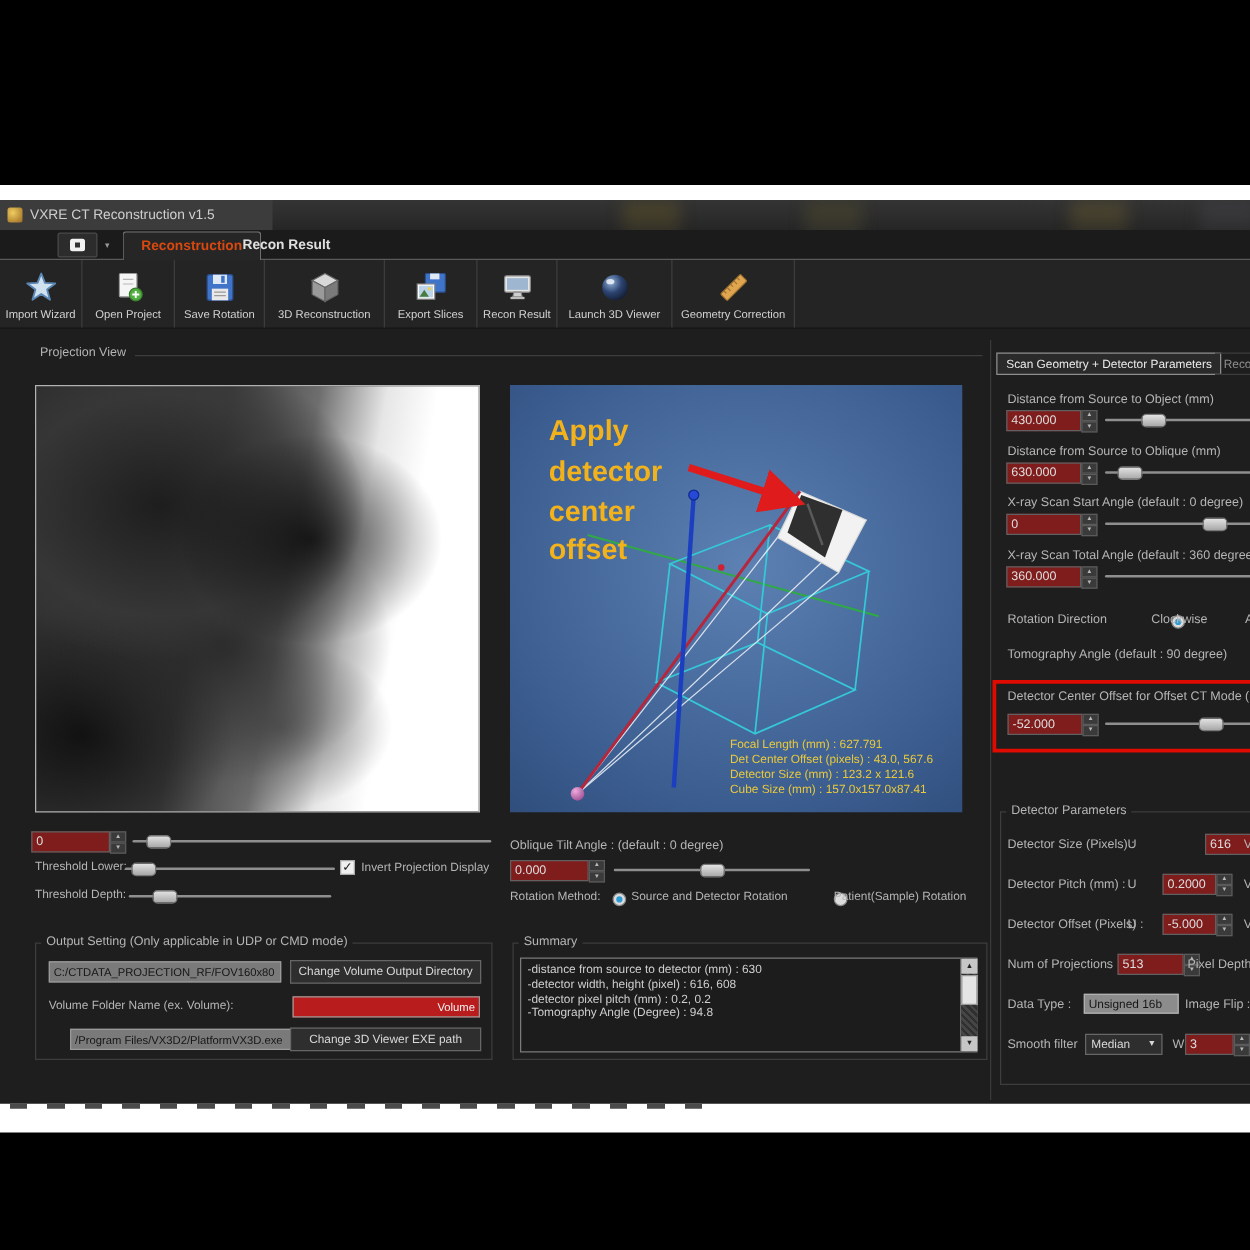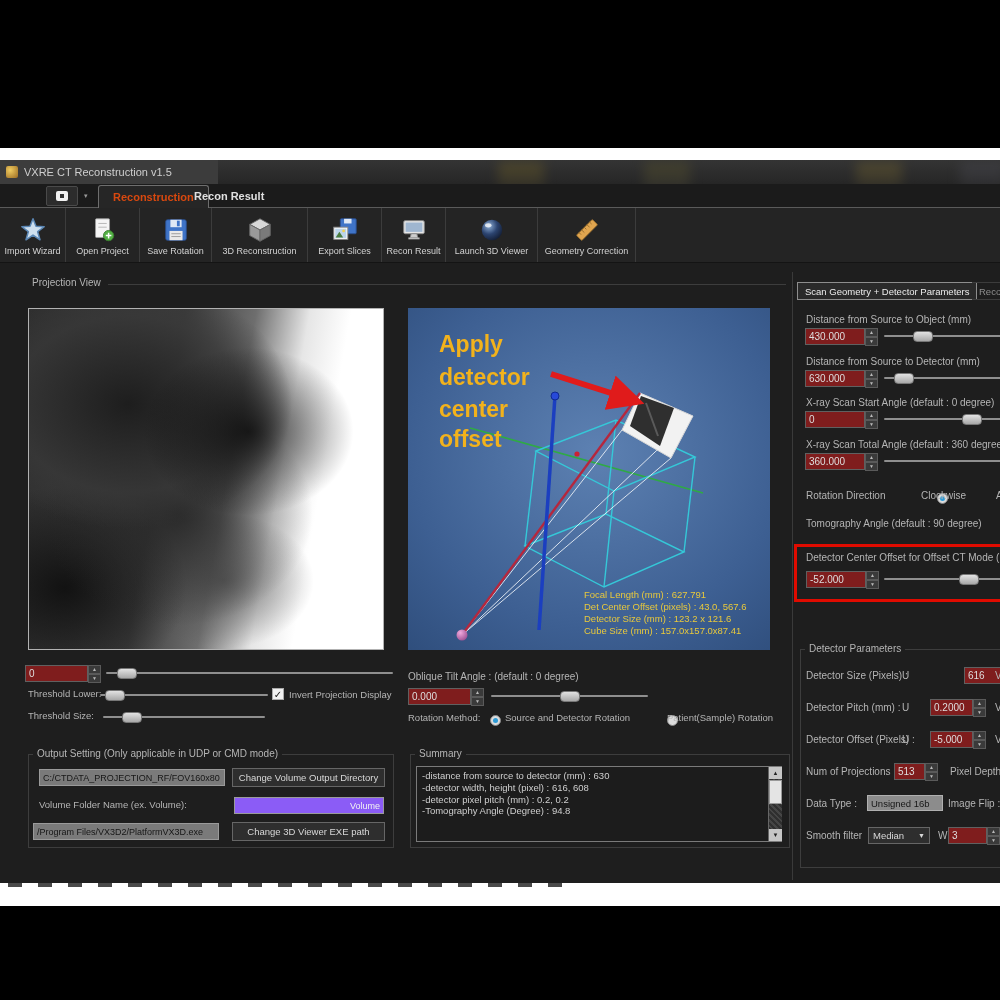--- a/index.html
+++ b/index.html
@@ -285,34 +285,34 @@
     </div>
 
     <span class="lbl lbl9 abs" style="left:28px;top:528px">Threshold Lower:</span>
     <div class="slider abs" style="left:100px;top:528px;width:168px">
       <div class="track"></div>
         <div class="thumb" style="left:3%"></div>
     </div>
     <div class="checkbox abs" style="left:272px;top:528px">✓</div>
     <span class="lbl lbl9 abs" style="left:289px;top:529px">Invert Projection Display</span>
 
-    <span class="lbl lbl9 abs" style="left:28px;top:550px">Threshold Size:</span>
+    <span class="lbl lbl9 abs" style="left:28px;top:550px">Threshold Depth:</span>
     <div class="slider abs" style="left:103px;top:550px;width:162px">
       <div class="track"></div>
         <div class="thumb" style="left:12%"></div>
     </div>
 
     
     <div class="fieldset abs" style="left:28px;top:594px;width:364px;height:92px">
       <span class="fs-title" style="left:4px;top:-7px">Output Setting (Only applicable in UDP or CMD mode)</span>
       <div class="pathfield abs" style="left:10px;top:14px;width:186px;height:17px">C:/CTDATA_PROJECTION_RF/FOV160x80</div>
       <div class="btn abs" style="left:203px;top:13px;width:153px;height:19px">Change Volume Output Directory</div>
       <span class="lbl lbl9 abs" style="left:10px;top:44px">Volume Folder Name (ex. Volume):</span>
-      <div class="pathfield abs" style="left:205px;top:42px;width:150px;height:17px;background:#8b5cf6;color:#f2f2f2;justify-content:flex-end">Volume</div>
-      <div class="pathfield abs" style="left:4px;top:68px;width:186px;height:17px">/Program Files/VX3D2/PlatformVX3D.exe</div>
+      <div class="pathfield abs" style="left:205px;top:42px;width:150px;height:17px;background:#b91c1c;color:#f2f2f2;justify-content:flex-end">Volume</div>
+      <div class="pathfield abs" style="left:27px;top:68px;width:186px;height:17px">/Program Files/VX3D2/PlatformVX3D.exe</div>
       <div class="btn abs" style="left:203px;top:67px;width:153px;height:19px">Change 3D Viewer EXE path</div>
     </div>
 
     
     <span class="lbl abs" style="left:408px;top:511px">Oblique Tilt Angle : (default : 0 degree)</span>
     <div class="spin abs" style="left:408px;top:528px;width:76px;height:17px">
       <input value="0.000" style="">
       <div class="spin-btns">
           <div>▲</div>
           <div>▼</div>
@@ -361,21 +361,21 @@
       <div class="spin-btns">
           <div>▲</div>
           <div>▼</div>
         </div>
     </div>
     <div class="slider abs" style="left:884px;top:169px;width:130px">
       <div class="track"></div>
         <div class="thumb" style="left:22%"></div>
     </div>
 
-    <span class="lbl abs" style="left:806px;top:196px">Distance from Source to Detector (mm)</span>
+    <span class="lbl abs" style="left:806px;top:196px">Distance from Source to Oblique (mm)</span>
     <div class="spin abs" style="left:805px;top:210px;width:73px;height:17px">
       <input value="630.000" style="">
       <div class="spin-btns">
           <div>▲</div>
           <div>▼</div>
         </div>
     </div>
     <div class="slider abs" style="left:884px;top:211px;width:130px">
       <div class="track"></div>
         <div class="thumb" style="left:8%"></div>
@@ -462,21 +462,21 @@
     <div class="spin abs" style="left:930px;top:571px;width:56px;height:17px">
       <input value="-5.000" style="">
       <div class="spin-btns">
           <div>▲</div>
           <div>▼</div>
         </div>
     </div>
     <span class="lbl abs" style="left:995px;top:574px">V</span>
 
     <span class="lbl abs" style="left:806px;top:606px">Num of Projections</span>
-    <div class="spin abs" style="left:894px;top:603px;width:44px;height:17px">
+    <div class="spin abs" style="left:894px;top:603px;width:66px;height:17px">
       <input value="513" style="">
       <div class="spin-btns">
           <div>▲</div>
           <div>▼</div>
         </div>
     </div>
     <span class="lbl abs" style="left:950px;top:606px">Pixel Depth</span>
 
     <span class="lbl abs" style="left:806px;top:638px">Data Type :</span>
     <div class="pathfield abs" style="left:867px;top:635px;width:76px;height:16px;background:#8c8c8c;border-color:#b0b0b0;font-size:9.5px">Unsigned 16b</div>

